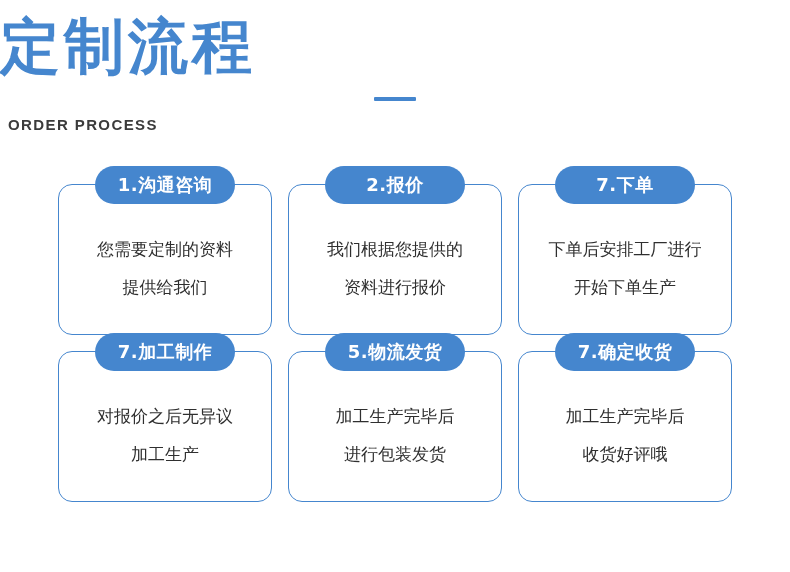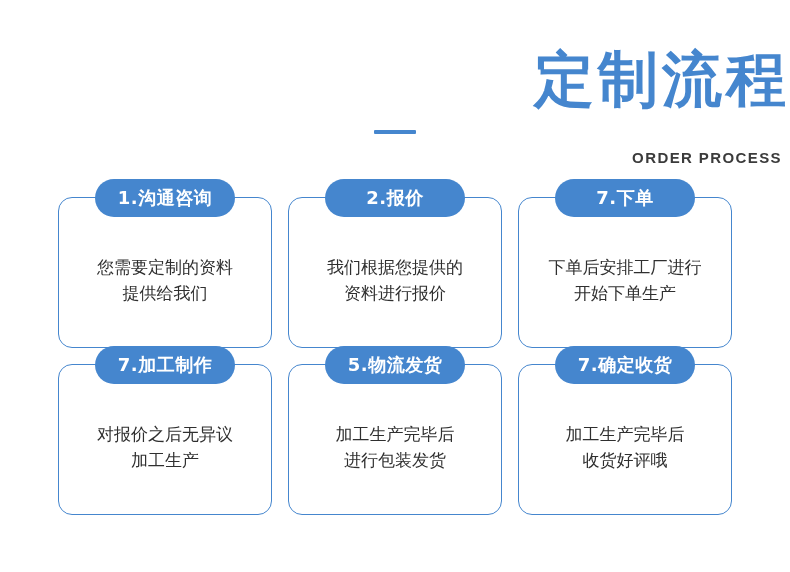--- a/index.html
+++ b/index.html
@@ -18,22 +18,22 @@
   .page {
     width: 790px;
     height: 572px;
     position: relative;
     box-sizing: border-box;
   }
 
   
   .header {
     width: 100%;
-    text-align: right;
-    padding-top: 44px;
+    text-align: left;
+    padding-top: 11px;
   }
 
   .main-title {
     font-size: 60px;
     line-height: 70px;
     font-weight: 700;
     color: #4586ce;
     letter-spacing: 4px;
     margin: 0;
     font-family: "DejaVu Sans", "Liberation Sans", sans-serif;
@@ -60,21 +60,21 @@
     line-height: 20px;
     font-weight: 700;
     color: #3b3b3b;
     letter-spacing: 1.4px;
   }
 
   
   .process-grid {
     position: absolute;
     left: 58px;
-    top: 197px;
+    top: 184px;
     width: 676px;
     display: flex;
     flex-wrap: wrap;
     gap: 16px 16px;
     align-items: flex-end;
   }
 
   .process-card {
     position: relative;
     width: 214px;
@@ -104,26 +104,26 @@
     display: flex;
     align-items: center;
     justify-content: center;
     letter-spacing: 0.5px;
     white-space: nowrap;
     font-family: "DejaVu Sans", "Liberation Sans", sans-serif;
   }
 
   .card-body {
     font-size: 17px;
-    line-height: 26px;
+    line-height: 38px;
     color: #2f2f2f;
     text-align: center;
     padding: 0 8px;
     white-space: pre-line;
-    font-family: Liberation Mono, monospace;
+    font-family: Liberation Sans, sans-serif;
   }
 </style>
 </head>
 <body>
 
 <div class="page">
 
   <div class="header">
     <h1 class="main-title">定制流程</h1>
     <div class="divider-wrap">

